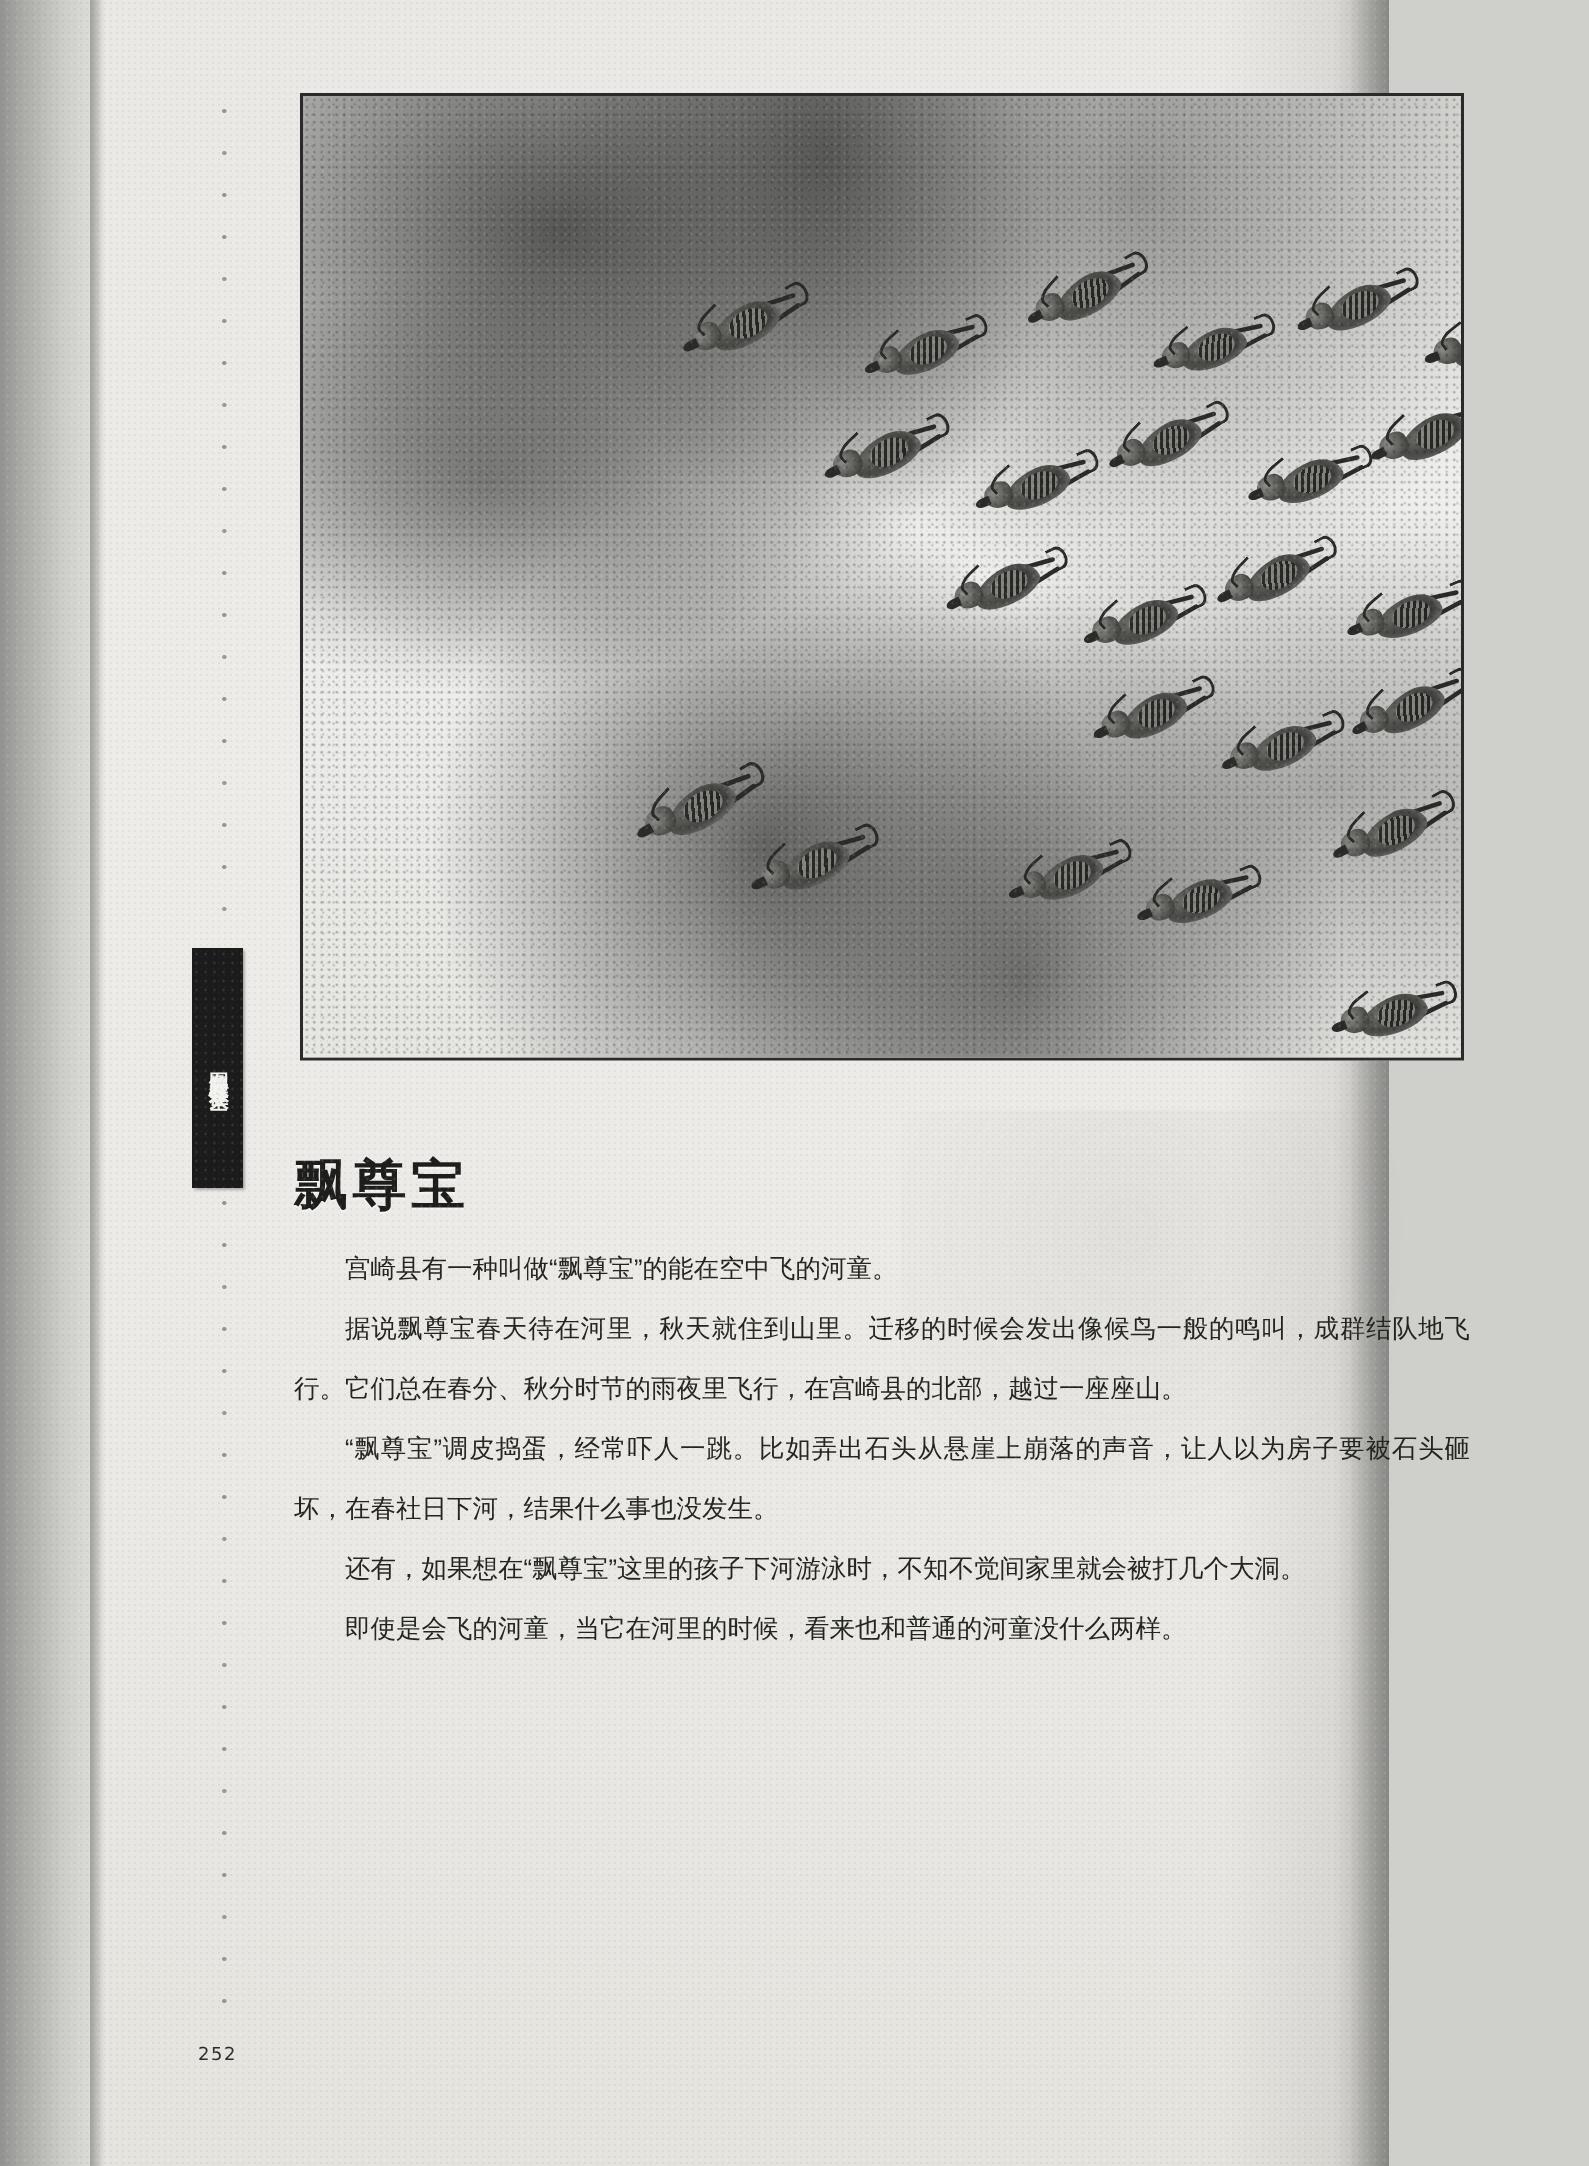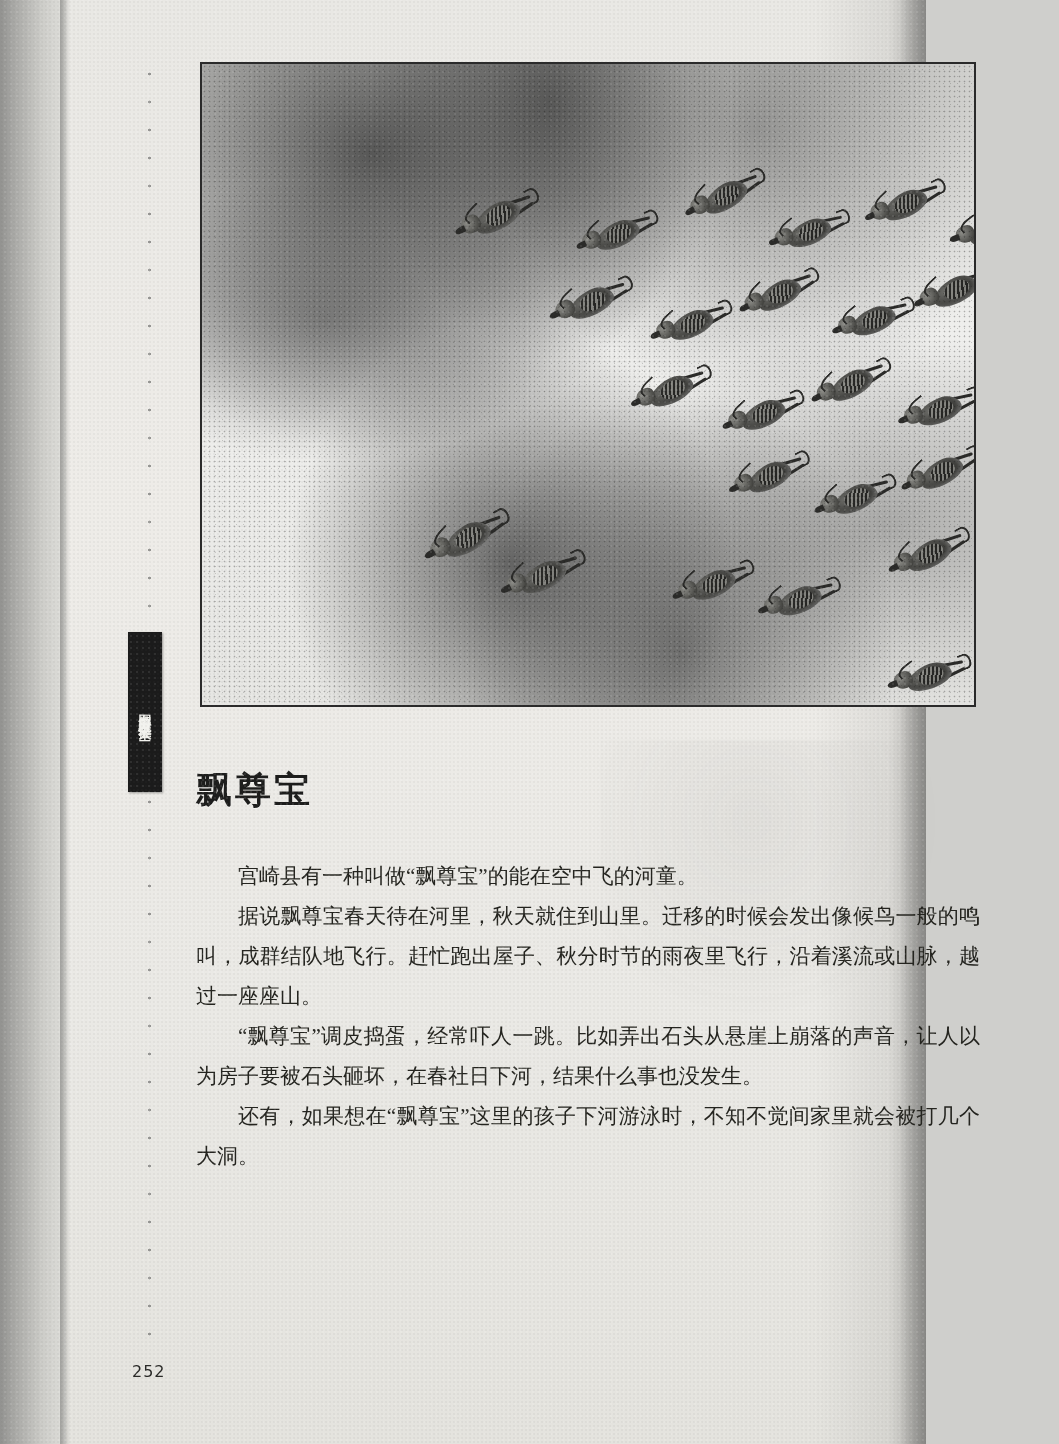--- a/index.html
+++ b/index.html
@@ -165,27 +165,26 @@
     letter-spacing: 3px;
     color: #1d1d1c;
     text-shadow: 0 1px 0 rgba(255,255,255,.5);
   }
 
   
   #body-copy {
     position: absolute;
     left: 196px; top: 826px;
     width: 784px;
-    font-family: Liberation Serif, serif;
-    font-size: 21px;
+    font-family: Liberation Sans, sans-serif;
+    font-size: 17px;
     line-height: 40px;
     color: #24241f;
     text-align: justify;
     text-justify: inter-ideograph;
-    margin-top: 30px;
   }
   #body-copy p {
     margin: 0;
     text-indent: 2em;
   }
 
   
   #ghost {
     position: absolute;
     left: 600px; top: 740px;
@@ -195,21 +194,21 @@
       radial-gradient(ellipse at 40% 25%, rgba(80,80,80,.7), rgba(0,0,0,0) 60%);
     filter: blur(1px);
     pointer-events: none;
   }
 
   
   #page-number {
     position: absolute;
     left: 132px; top: 1362px;
     font-family: "DejaVu Sans", sans-serif;
-    font-size: 16px;
+    font-size: 12px;
     color: #2a2a28;
     letter-spacing: 1px;
     text-align: right;
   }
 
   
   #speckle {
     position: absolute; inset: 0;
     background-image:
       radial-gradient(circle, rgba(90,90,88,.22) .6px, rgba(0,0,0,0) 1px),
@@ -485,21 +484,22 @@
 
     <div class="grain"></div>
   </div>
 
   <h1 id="article-title">飘尊宝</h1>
 
   <div id="ghost"></div>
 
   <div id="body-copy">
     <p>宫崎县有一种叫做“飘尊宝”的能在空中飞的河童。</p>
-    <p>据说飘尊宝春天待在河里，秋天就住到山里。迁移的时候会发出像候鸟一般的鸣叫，成群结队地飞行。赶忙跑出屋子、秋分时节的雨夜里飞行，沿着溪流或山脉，越过一座座山。</p>
+    <p>据说飘尊宝春天待在河里，秋天就住到山里。迁移的时候会发出像候鸟一般的鸣叫，成群结队地飞行。它们总在春分、秋分时节的雨夜里飞行，在宫崎县的北部，越过一座座山。</p>
     <p>“飘尊宝”调皮捣蛋，经常吓人一跳。比如弄出石头从悬崖上崩落的声音，让人以为房子要被石头砸坏，在春社日下河，结果什么事也没发生。</p>
     <p>还有，如果想在“飘尊宝”这里的孩子下河游泳时，不知不觉间家里就会被打几个大洞。</p>
+    <p>即使是会飞的河童，当它在河里的时候，看来也和普通的河童没什么两样。</p>
   </div>
 
   <div id="page-number">252</div>
 
   <div id="speckle"></div>
 </div>
 
 </body></html>

